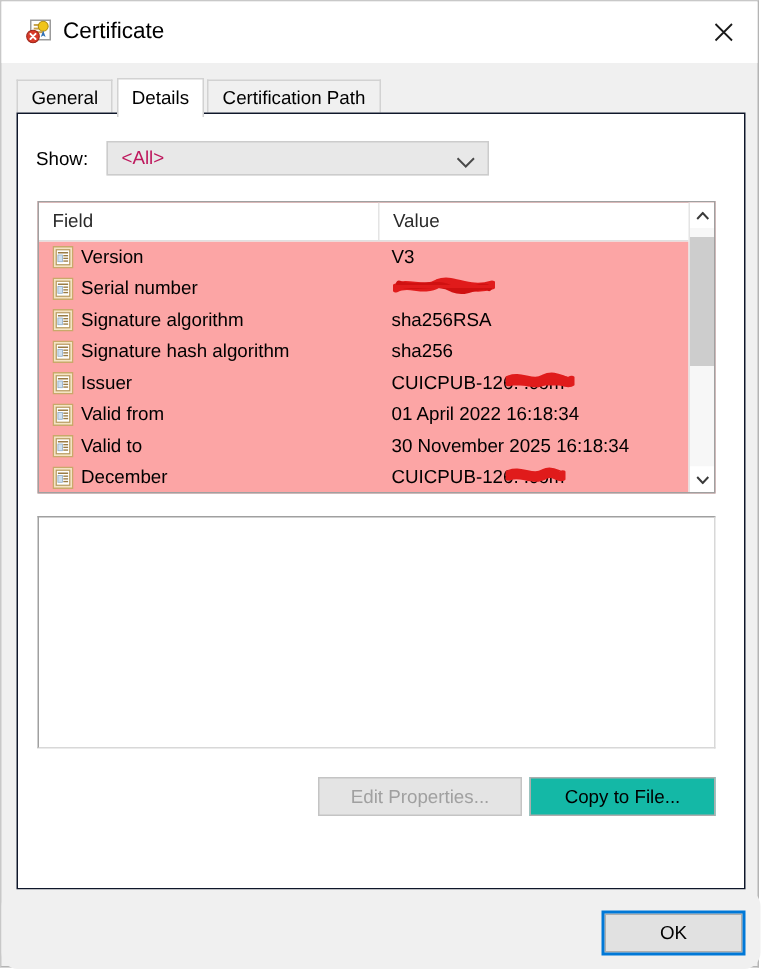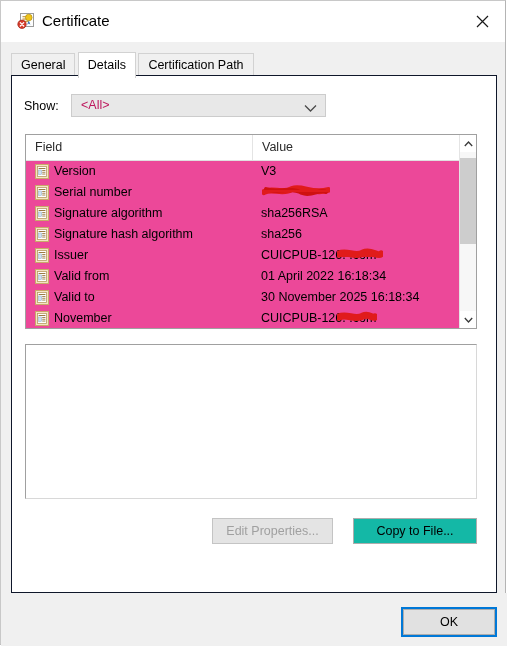--- a/index.html
+++ b/index.html
@@ -131,21 +131,21 @@
   #show-select-arrow {
     position: absolute;
     right: 8px; top: 7px;
   }
 
   
   #field-list {
     position: absolute;
     left: 13px; top: 58px;
     width: 452px; height: 195px;
-    background: #ec4899;
+    background: #fca5a5;
     border: 1px solid #a0a0a0;
     box-sizing: border-box;
     overflow: hidden;
   }
   #list-header {
     position: absolute;
     left: 0; top: 0;
     width: 100%;
     height: 26px;
     background: #ffffff;
@@ -278,31 +278,32 @@
     text-align: center;
     line-height: 24px;
     box-sizing: border-box;
     cursor: default;
   }
   .dlg-btn.disabled {
     color: #a0a0a0;
     border-color: #c4c4c4;
     background: #e4e4e4;
   }
-  #btn-edit-properties { left: 200px; top: 442px; width: 121px; }
+  #btn-edit-properties { left: 200px; top: 442px; width: 136px; }
   #btn-copy-to-file    { left: 341px; top: 442px; width: 124px; background:#14b8a6; }
 
   
   #footer {
     position: absolute;
     left: 0;
     top: 592px;
     width: 506px;
     height: 53px;
     background: #f0f0f0;
+    border-radius: 11px;
   }
   #btn-ok {
     position: absolute;
     left: 402px; top: 16px;
     width: 92px; height: 26px;
     border: 1px solid #adadad;
     outline: 2px solid #0078d7;
     outline-offset: 0px;
     background: #e1e1e1;
     font-size: 12.5px;
@@ -496,21 +497,21 @@
             <svg width="14" height="15" viewBox="0 0 14 15">
               <rect x="0.5" y="0.5" width="13" height="14" fill="#f4e3c4" stroke="#c9a96a"></rect>
               <rect x="2.5" y="2.5" width="9" height="10" fill="#ffffff" stroke="#b89a5f" stroke-width="0.8"></rect>
               <rect x="3.6" y="4" width="6.8" height="1" fill="#9a7c45"></rect>
               <rect x="3.6" y="6" width="3" height="4.5" fill="#cfe0ef" stroke="#8aa8c4" stroke-width="0.5"></rect>
               <rect x="7.2" y="6" width="3.2" height="0.9" fill="#9a7c45"></rect>
               <rect x="7.2" y="7.8" width="3.2" height="0.9" fill="#9a7c45"></rect>
               <rect x="7.2" y="9.6" width="3.2" height="0.9" fill="#9a7c45"></rect>
             </svg>
           </span>
-          <span class="row-field">November</span>
+          <span class="row-field">December</span>
           <span class="row-value">CUICPUB-126.           .com</span>
           <span class="redact" style="left:311px; top:3px; width:40px; height:12px;">
             <svg width="40" height="12" viewBox="0 0 40 12">
               <path d="M2 6 C10 2, 18 10, 26 5 C32 2, 36 8, 38 6" stroke="#e01b1b" stroke-width="7" fill="none" stroke-linecap="round"></path>
             </svg>
           </span>
         </div>
       </div>
 
       <div id="list-scrollbar">

